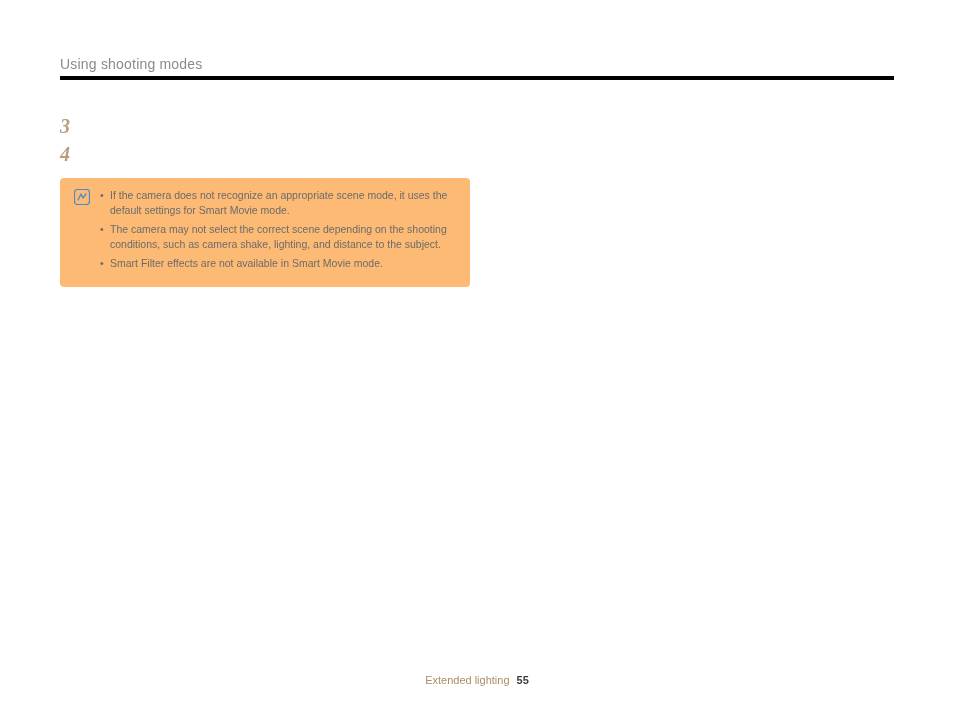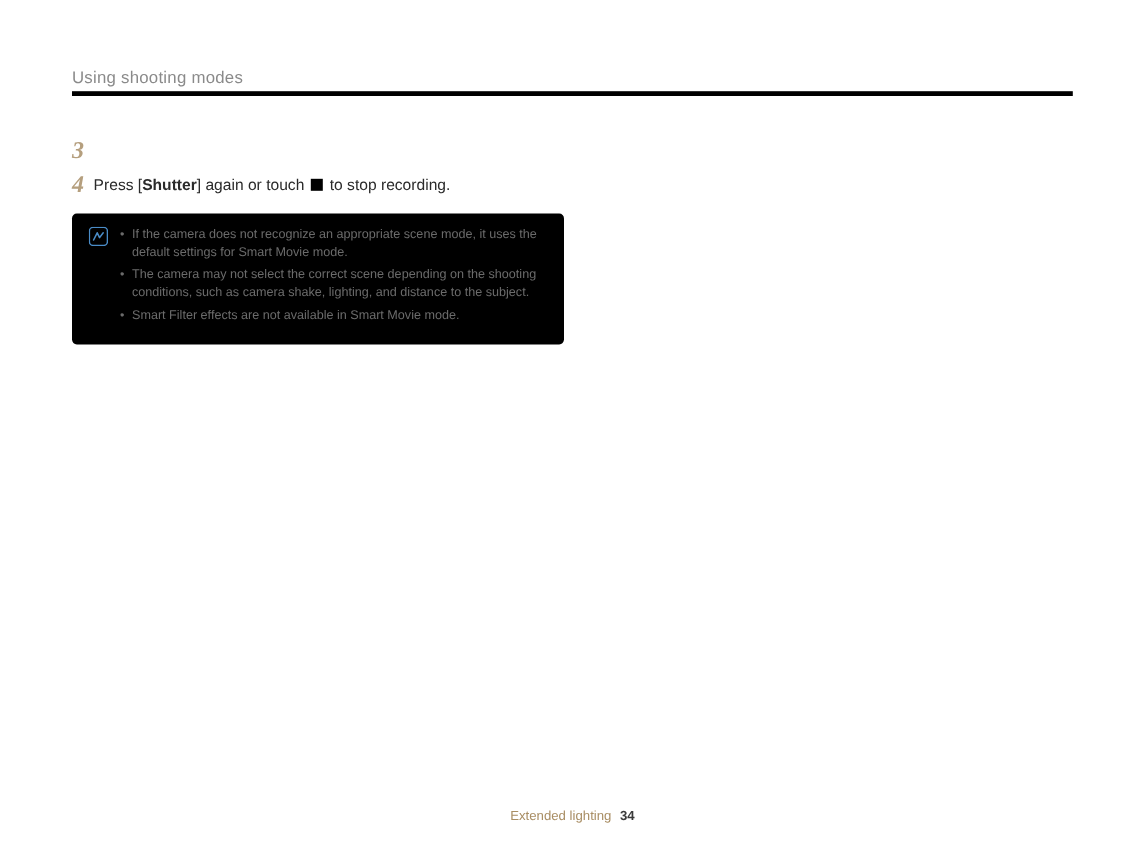--- a/index.html
+++ b/index.html
@@ -65,21 +65,21 @@
   .square-icon {
     display: inline-block;
     width: 10px;
     height: 10px;
     background: #000;
     vertical-align: middle;
     margin: 0 2px 2px 2px;
   }
   .note-box {
     margin-top: 14px;
-    background: #000000;
+    background: #fdba74;
     border-radius: 4px;
     padding: 10px 14px 12px 14px;
     display: flex;
     align-items: flex-start;
     gap: 10px;
     width: 410px;
     box-sizing: border-box;
   }
   .note-icon {
     width: 16px;
@@ -132,39 +132,36 @@
   <div class="header-line">Using shooting modes</div>
 
   <div class="content-col">
 
     <div class="step">
       <div class="step-num">3</div>
     </div>
 
     <div class="step">
       <div class="step-num">4</div>
-      <div class="step-text">
-        <span>Press [</span><b>Shutter</b><span>] again or touch </span><span class="square-icon"></span><span> to stop recording.</span>
-      </div>
     </div>
 
     <div class="note-box">
       <div class="note-icon">
         <svg width="16" height="16" viewBox="0 0 16 16">
           <rect x="0.5" y="0.5" width="15" height="15" rx="3" ry="3" fill="none" stroke="#4a8cc7" stroke-width="1.2"></rect>
           <path d="M4 11 L7 5 L9 9 L12 5" fill="none" stroke="#4a8cc7" stroke-width="1.3" stroke-linecap="round" stroke-linejoin="round"></path>
         </svg>
       </div>
       <ul class="note-list">
         <li>If the camera does not recognize an appropriate scene mode, it uses the default settings for Smart Movie mode.</li>
         <li>The camera may not select the correct scene depending on the shooting conditions, such as camera shake, lighting, and distance to the subject.</li>
         <li>Smart Filter effects are not available in Smart Movie mode.</li>
       </ul>
     </div>
 
   </div>
 
   <div class="footer">
     <span>Extended lighting</span>
-    <span class="page-num">34</span>
+    <span class="page-num">55</span>
   </div>
 
 </div>
 
 </body></html>

